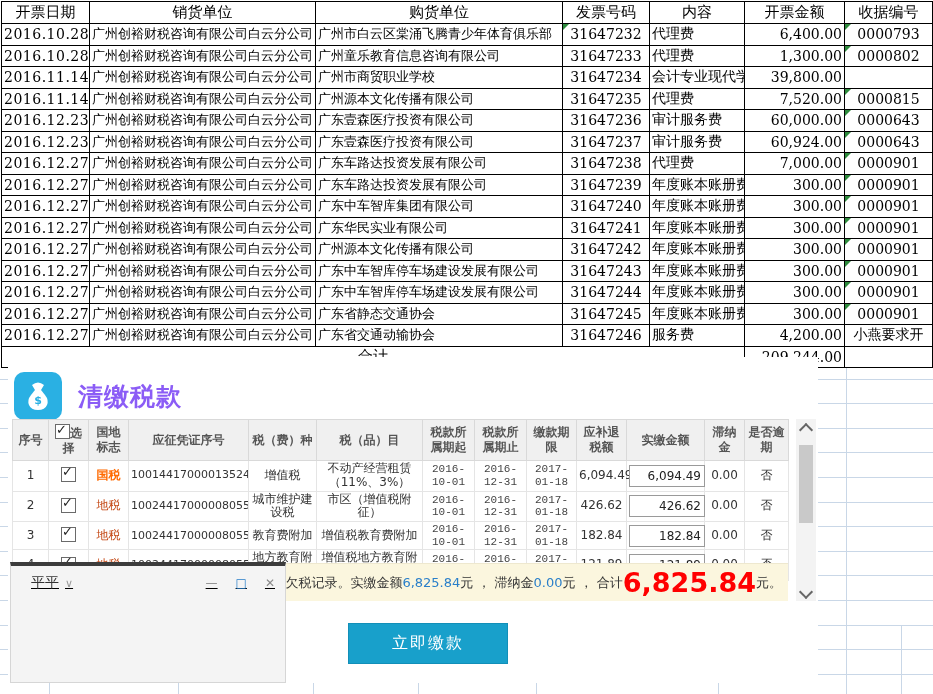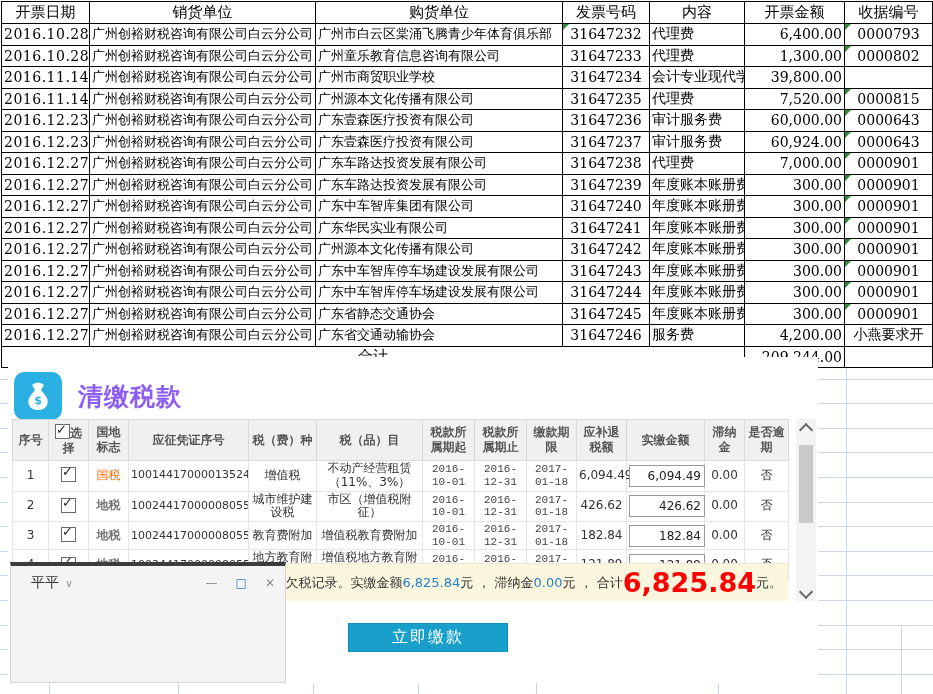--- a/index.html
+++ b/index.html
@@ -33,48 +33,48 @@
   #dlg-icon{width:48px;height:48px;}
   #dlg-title{margin-left:16px;font-size:25px;font-weight:bold;color:#8b5cf6;letter-spacing:1px;text-align:right;}
   #tax-table{position:absolute;left:4px;top:62px;width:776px;border-collapse:collapse;
     table-layout:fixed;font-size:12px;color:#333;}
   #tax-table th{background:#f0f0f0;border:1px solid #d9d9d9;color:#555;font-weight:bold;
     height:38px;line-height:1.25;padding:1px 2px;text-align:center;}
   #tax-table td{border:1px solid #e5e5e5;height:25px;line-height:1.15;padding:1px 2px;
     text-align:center;vertical-align:middle;background:#fff;}
   td.t-voucher{font-size:11px;white-space:nowrap;overflow:hidden;}
   td.t-date{font-size:11px;color:#444;font-family:Liberation Mono, monospace;}
-  .bureau-guo{color:#ff6a00;font-weight:normal;}
-  .bureau-di{color:#737373;font-weight:bold;}
+  .bureau-guo{color:#ff6a00;font-weight:bold;}
+  .bureau-di{color:#c2410c;font-weight:normal;}
   .pay-input{width:68px;height:20px;border:1px solid #9a9a9a;font-size:12px;
     text-align:right;padding:0 3px;font-family:inherit;background:#fff;color:#222;}
   .cbx{display:inline-block;width:13px;height:13px;border:1px solid #6a6a6a;background:#fff;
     position:relative;vertical-align:-2px;}
   .cbx.checked::after{content:"✓";position:absolute;left:0;top:-3px;font-size:13px;
     font-weight:bold;color:#222;}
   
   #summary-bar{position:absolute;left:4px;top:206px;width:776px;height:38px;background:#fbf6de;
     border-top:1px solid #eee8cf;display:flex;align-items:center;justify-content:flex-end;
     padding-right:6px;box-sizing:border-box;font-size:13px;color:#333;white-space:nowrap;}
   .sum-blue{color:#2a7fc9;}
   #sum-total{color:#f00;font-size:27px;font-weight:bold;line-height:1;}
   
-  #pay-button{position:absolute;left:340px;top:266px;width:160px;height:29px;background:#18a0cb;
+  #pay-button{position:absolute;left:340px;top:266px;width:160px;height:41px;background:#18a0cb;
     border:1px solid #128fb8;color:#fff;font-size:16px;letter-spacing:2px;cursor:pointer;
     font-family:inherit;}
   
   #dlg-scrollbar{position:absolute;left:788px;top:62px;width:20px;height:182px;background:#f3f3f3;}
   #sb-thumb{position:absolute;left:3px;top:26px;width:14px;height:78px;background:#c9c9c9;}
   .chev{position:absolute;left:5px;width:8px;height:8px;border-left:2px solid #666;border-top:2px solid #666;}
   #sb-up{top:6px;transform:rotate(45deg);}
   #sb-down{bottom:4px;transform:rotate(225deg);}
   
   #float-window{position:absolute;left:10px;top:562px;width:276px;height:121px;background:#f4f4f4;
     border:1px solid #d6d6d6;border-top:4px solid #3c3c3c;box-sizing:border-box;}
-  #fw-titlebar{display:flex;align-items:center;height:26px;padding:4px 10px 0 20px;}
+  #fw-titlebar{display:flex;align-items:center;height:26px;padding:4px 10px 0 20px;text-decoration:underline;}
   #fw-title{font-size:14px;color:#333;}
   #fw-chevron{font-size:11px;color:#999;margin-left:6px;}
   #fw-controls{margin-left:auto;display:flex;gap:18px;align-items:center;}
   .fw-btn{font-size:12px;color:#8a8a8a;cursor:pointer;line-height:1;}
   #fw-max{color:#2a7fc9;}
 </style>
 </head>
 <body>
 
 <div id="app">

